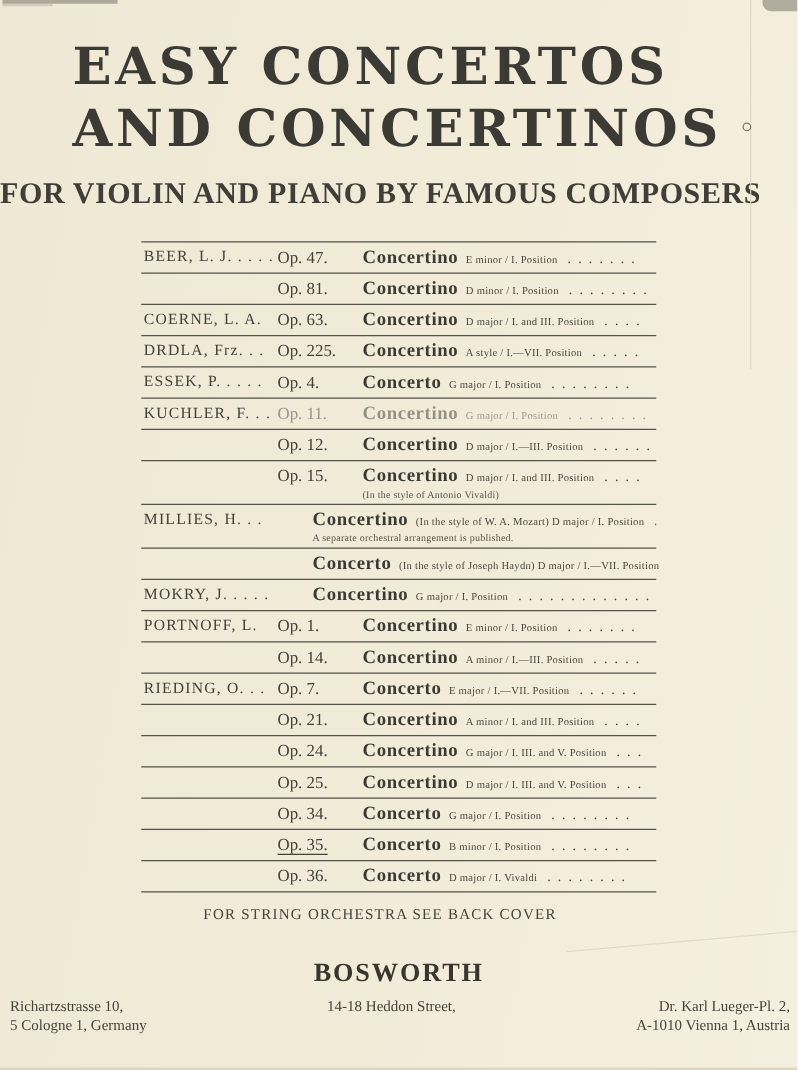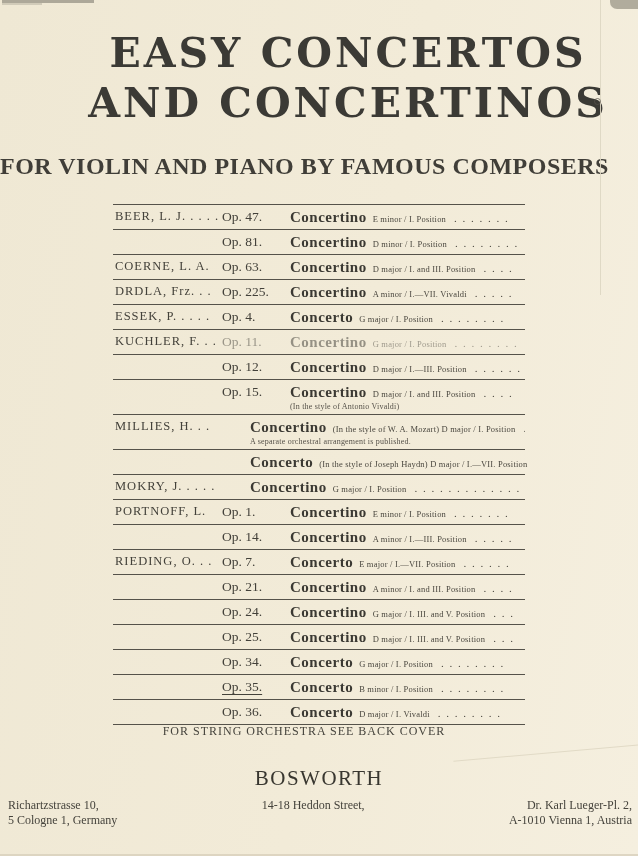--- a/index.html
+++ b/index.html
@@ -6,32 +6,32 @@
   html,body { width:638px; height:856px; }
   body {
     position:relative;
     overflow:hidden;
     background:linear-gradient(100deg,#efe8d4 0%,#f2ebd8 55%,#f5efdf 100%);
     color:#3e3c36;
     font-family:"Liberation Serif", serif;
   }
 
   
-  .titles { padding-top:28px; padding-left:58px; text-align:center; }
+  .titles { padding-top:28px; padding-left:58px; }
   .title-line {
     font-family:"DejaVu Serif", serif;
     font-weight:bold;
     font-size:41px;
     line-height:50px;
     letter-spacing:3px;
     color:#3b3a35;
     white-space:nowrap;
   }
   .subtitle {
-    margin-top:25px;
+    margin-top:14px;
     padding-right:60px;
     text-align:center;
     font-weight:bold;
     font-size:24px;
     letter-spacing:0.5px;
     color:#403e38;
     white-space:nowrap;
   }
 
   
@@ -80,21 +80,21 @@
 
   
   .footer { position:absolute; left:0; right:0; top:724px; }
   .orchestra-note {
     text-align:center; padding-right:30px;
     font-size:12px; letter-spacing:1px; color:#46443d;
   }
   .publisher {
     margin-top:27px; text-align:center;
     font-family:"Liberation Serif", serif;
-    font-weight:normal; font-size:21px; letter-spacing:1.5px; color:#38362f;
+    font-weight:bold; font-size:21px; letter-spacing:1.5px; color:#38362f;
   }
   .addresses {
     margin-top:7px;
     display:flex; justify-content:space-between; align-items:flex-start;
     padding:0 6px 0 8px;
     font-size:12px; line-height:15px; color:#45433c;
   }
   .addr-left  { text-align:left; }
   .addr-center{ text-align:center; flex:1; }
   .addr-right { text-align:right; }
@@ -163,21 +163,21 @@
     </span>
       </span>
   </div>
 
   <div class="row">
     <span class="composer">DRDLA, Frz. . .</span>
     <span class="op">Op. 225.</span>
     <span class="work">
         <span class="workline">
       <span class="worktitle">Concertino</span>
-      <span class="keypos">A minor / I.—VII. Vivaldi</span>
+      <span class="keypos">A style / I.—VII. Position</span>
       <span class="leader">. . . . .</span>
     </span>
       </span>
   </div>
 
   <div class="row">
     <span class="composer">ESSEK, P. . . . .</span>
     <span class="op">Op. 4.</span>
     <span class="work">
         <span class="workline">

